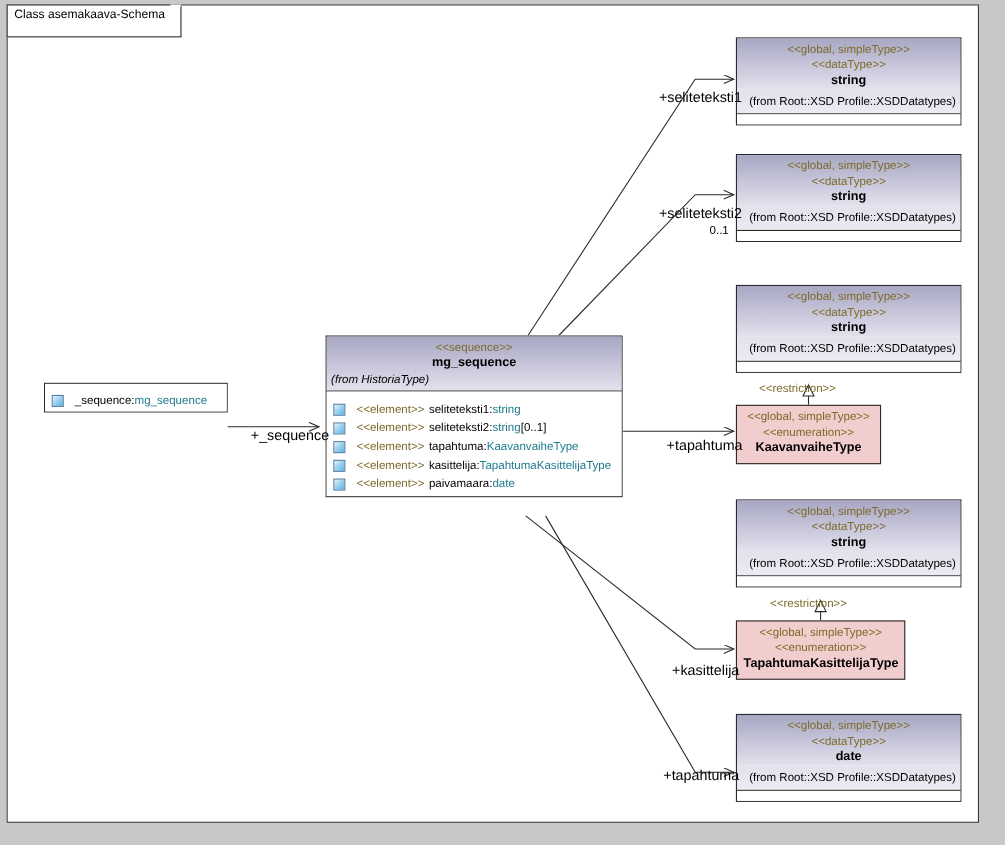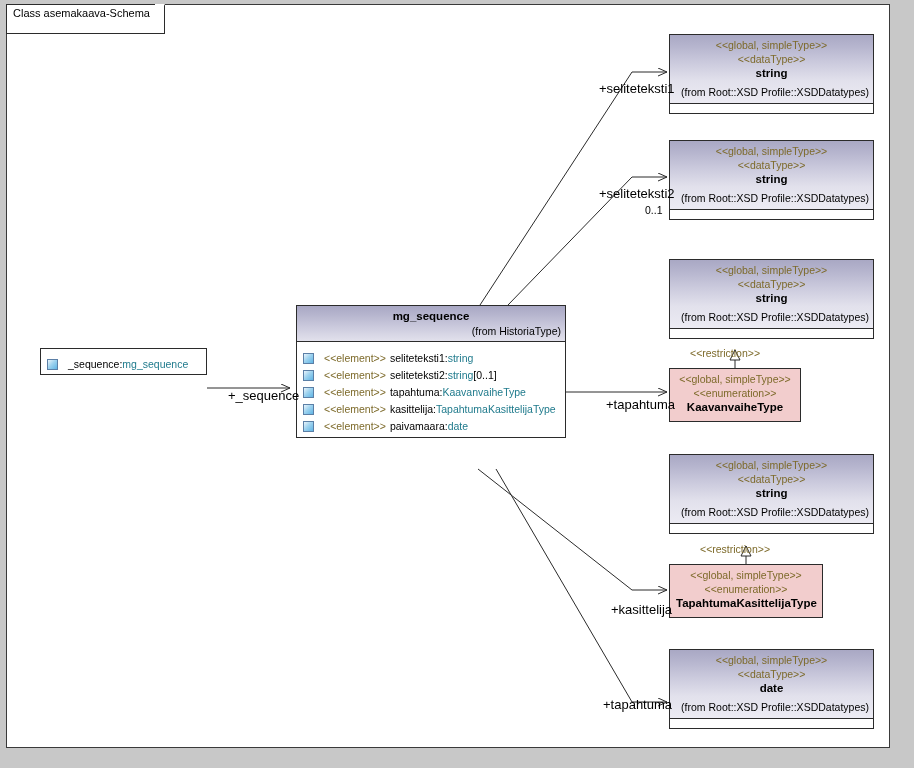--- a/index.html
+++ b/index.html
@@ -229,22 +229,23 @@
       <div class="feat">
         <span class="ficon"></span>
         <span class="fname">_sequence:</span>
         <span class="ftype">mg_sequence</span>
       </div>
     </div>
   </div>
 
   <div class="node" style="left:296px; top:305px; width:270px;">
     <div class="hdr" style="text-align:center;">
+      <div class="stereo">&lt;&lt;sequence&gt;&gt;</div>
       <div class="nodename">mg_sequence</div>
-      <div class="fromtxt" style="text-align:right;">(from HistoriaType)</div>
+      <div class="fromtxt" style="text-align:left;font-style:italic;">(from HistoriaType)</div>
     </div>
     <div class="compartment" style="padding-top:5px; padding-bottom:5px;">
       <div class="feat">
         <span class="ficon"></span>
         <span class="fstereo">&lt;&lt;element&gt;&gt;</span>
         <span class="fname">seliteteksti1:</span>
         <span class="ftype">string</span>
       </div>
       <div class="feat">
         <span class="ficon"></span>

